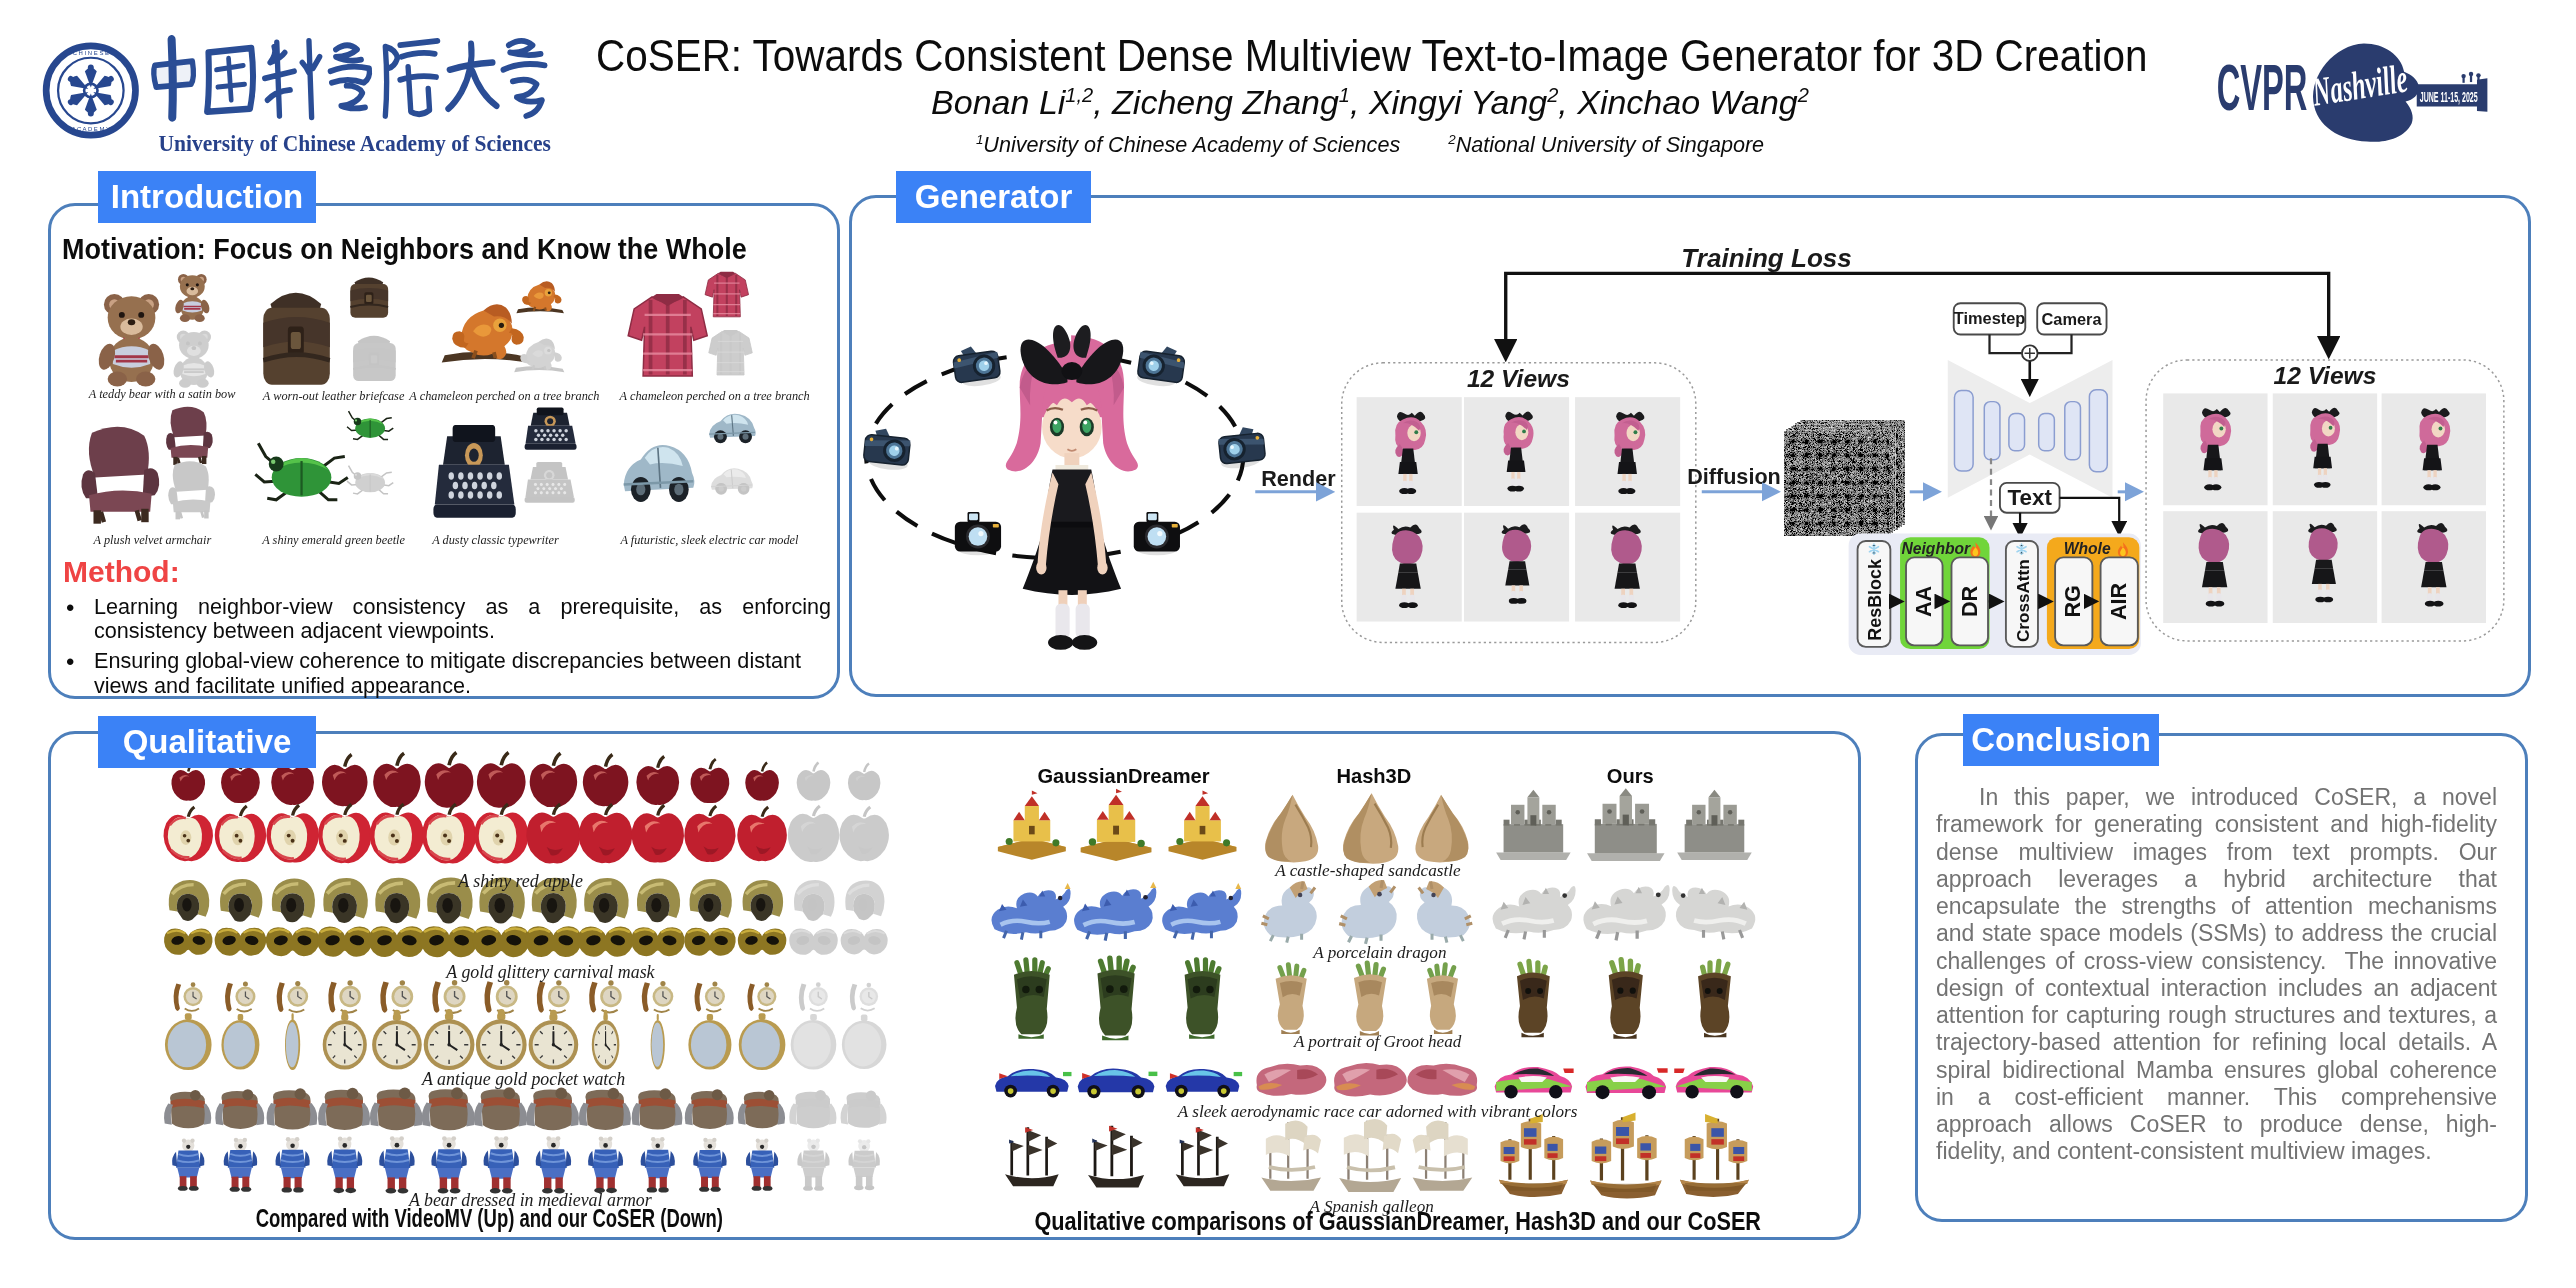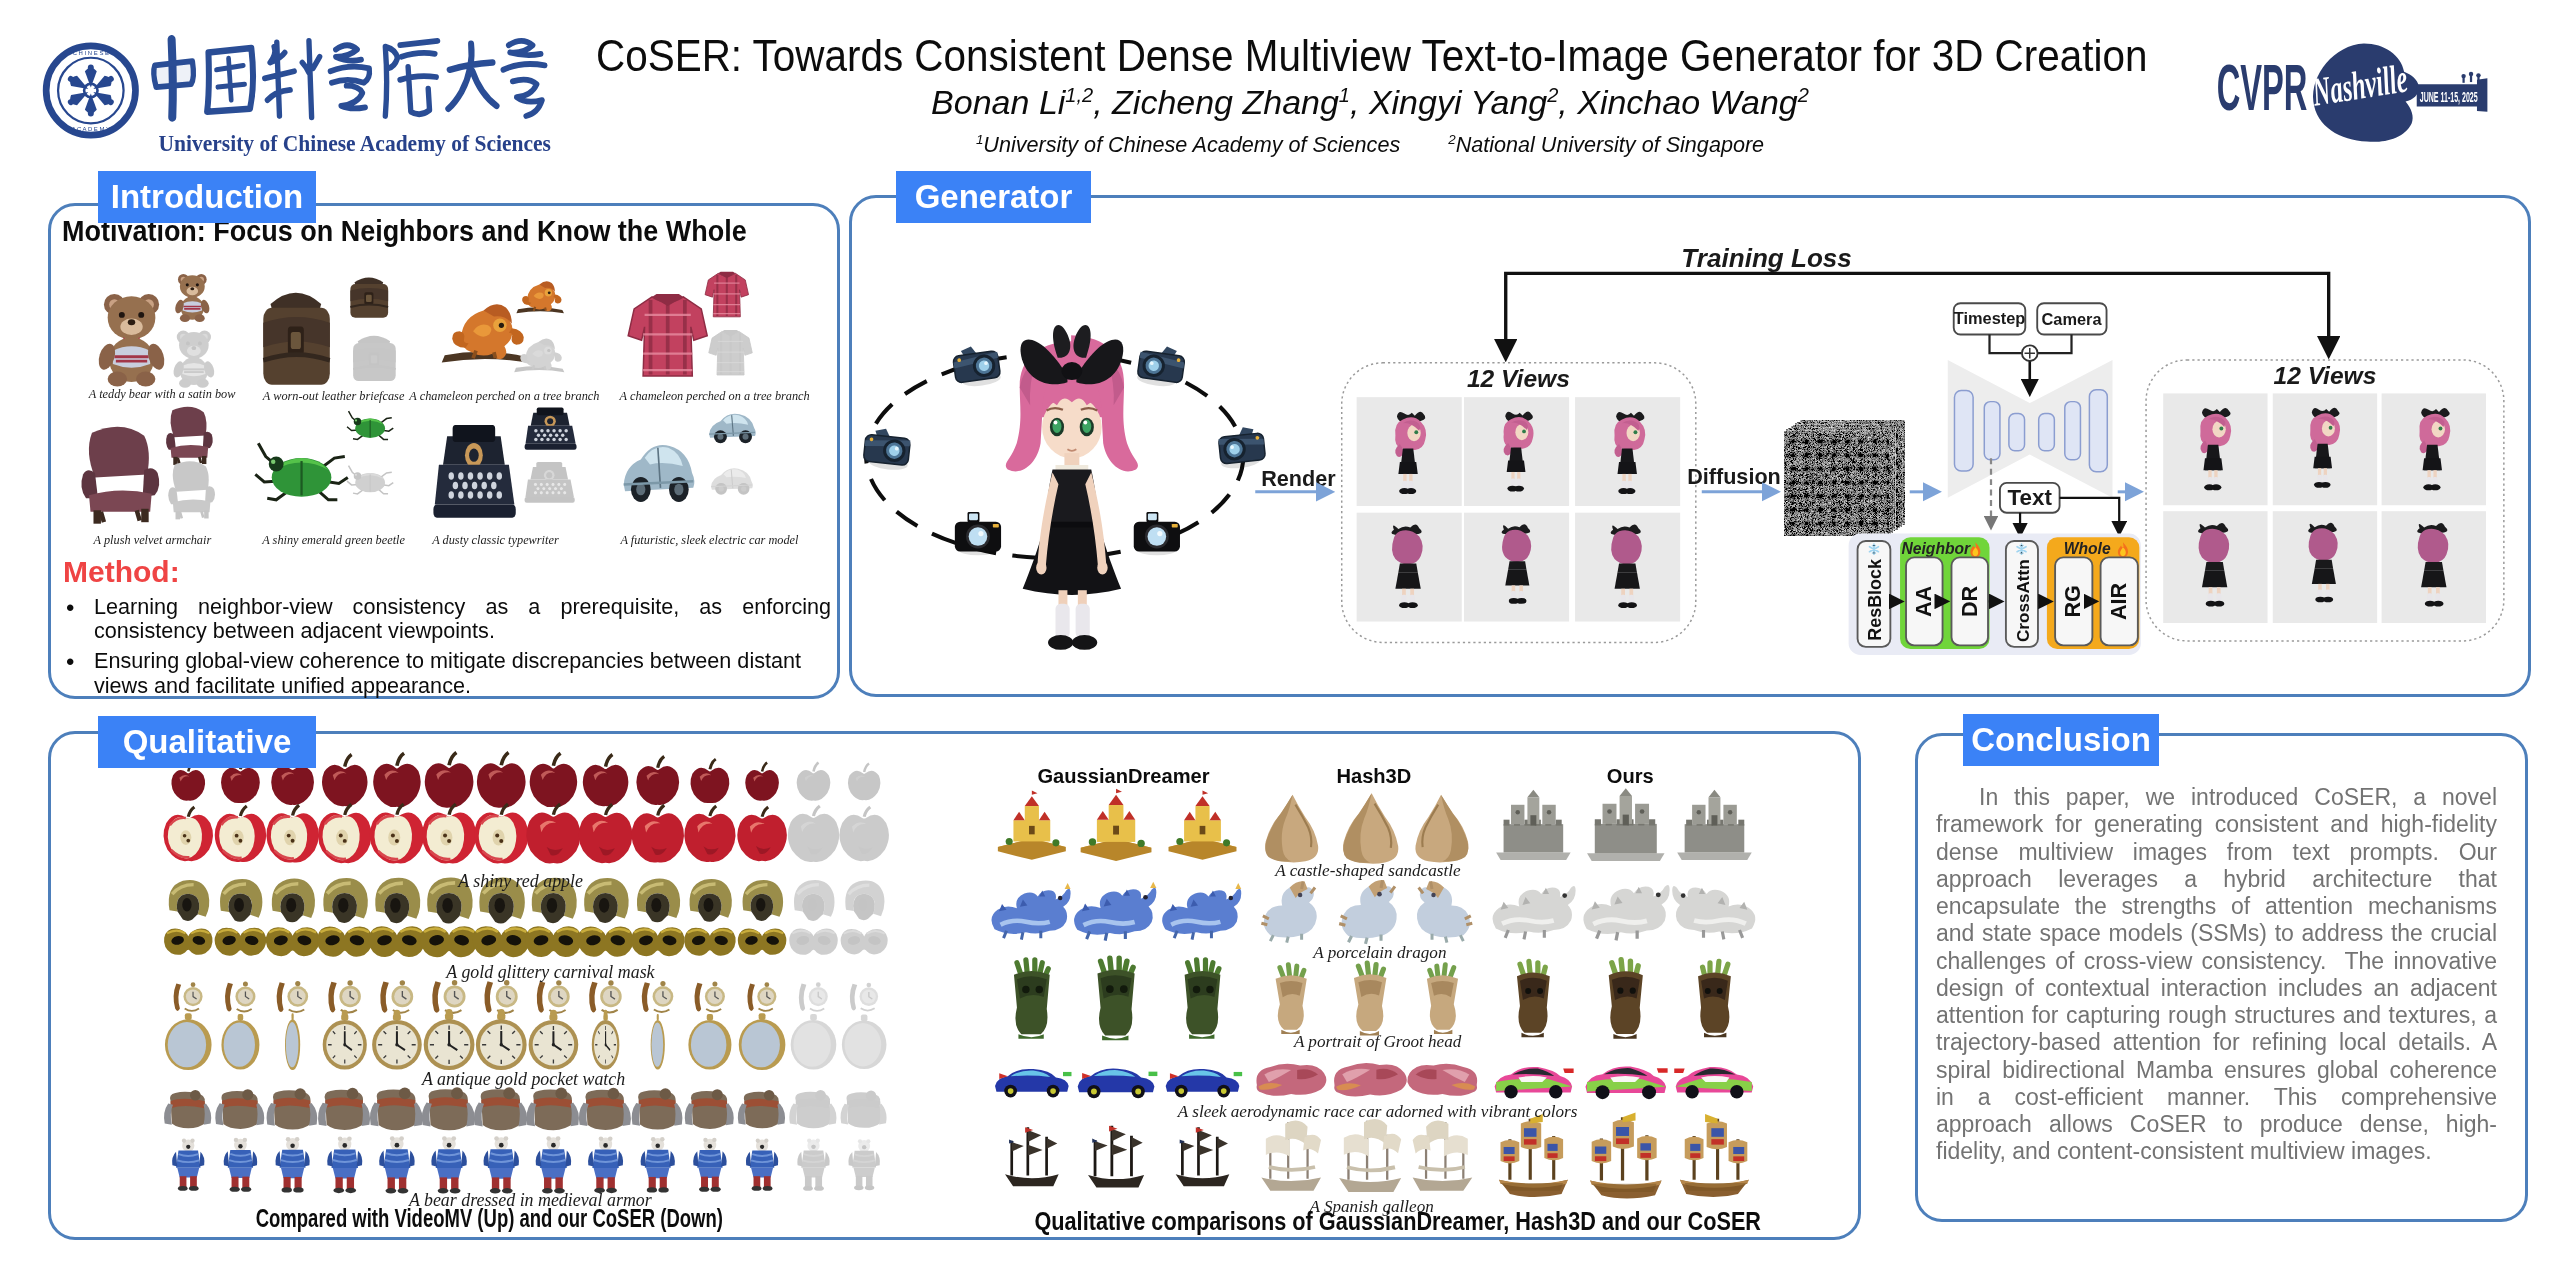--- a/index.html
+++ b/index.html
@@ -86,21 +86,21 @@
 
 <div class="box" style="left:849px;top:195px;width:1676px;height:496px;"></div>
 <div class="chip" style="left:896px;top:171px;width:195px;height:52px;">Generator</div>
 
 <div class="box" style="left:48px;top:731px;width:1807px;height:503px;"></div>
 <div class="chip" style="left:98px;top:716px;width:218px;height:52px;">Qualitative</div>
 
 <div class="box" style="left:1915px;top:733px;width:607px;height:483px;"></div>
 <div class="chip" style="left:1963px;top:714px;width:196px;height:52px;">Conclusion</div>
 
-<div class="abs" style="left:62px;top:215px;white-space:nowrap;"><span style="display:inline-block;font-size:29px;font-weight:bold;color:#0c0c0c;transform:scaleX(0.93);transform-origin:0 0;">Motivation: Focus on Neighbors and Know the Whole</span></div>
+<div class="abs" style="left:62px;top:233px;white-space:nowrap;"><span style="display:inline-block;font-size:29px;font-weight:bold;color:#0c0c0c;transform:scaleX(0.93);transform-origin:0 0;">Motivation: Focus on Neighbors and Know the Whole</span></div>
 
 <div class="abs" style="left:48px;top:203px;width:786px;height:490px;">
 <svg width="786" height="490" viewBox="65 272 1054 657">
 <defs>
   <filter id="meshg" x="-20%" y="-20%" width="140%" height="140%">
     <feColorMatrix type="saturate" values="0"></feColorMatrix>
     <feComponentTransfer>
             <feFuncR type="linear" slope="0.38" intercept="0.55"></feFuncR>
             <feFuncG type="linear" slope="0.38" intercept="0.55"></feFuncG>
             <feFuncB type="linear" slope="0.38" intercept="0.55"></feFuncB>

